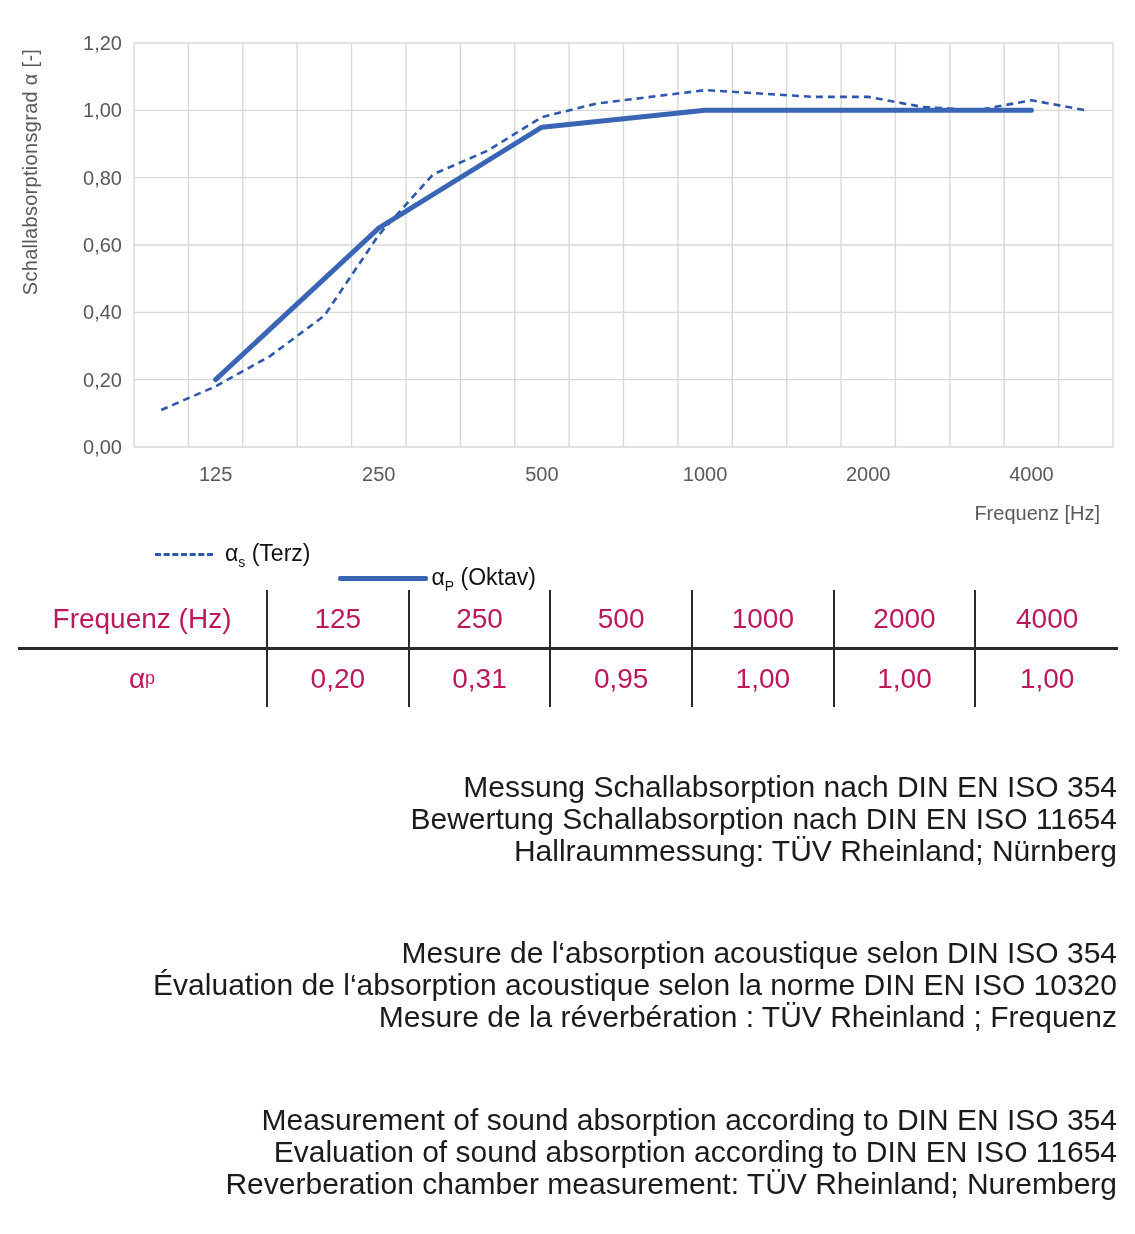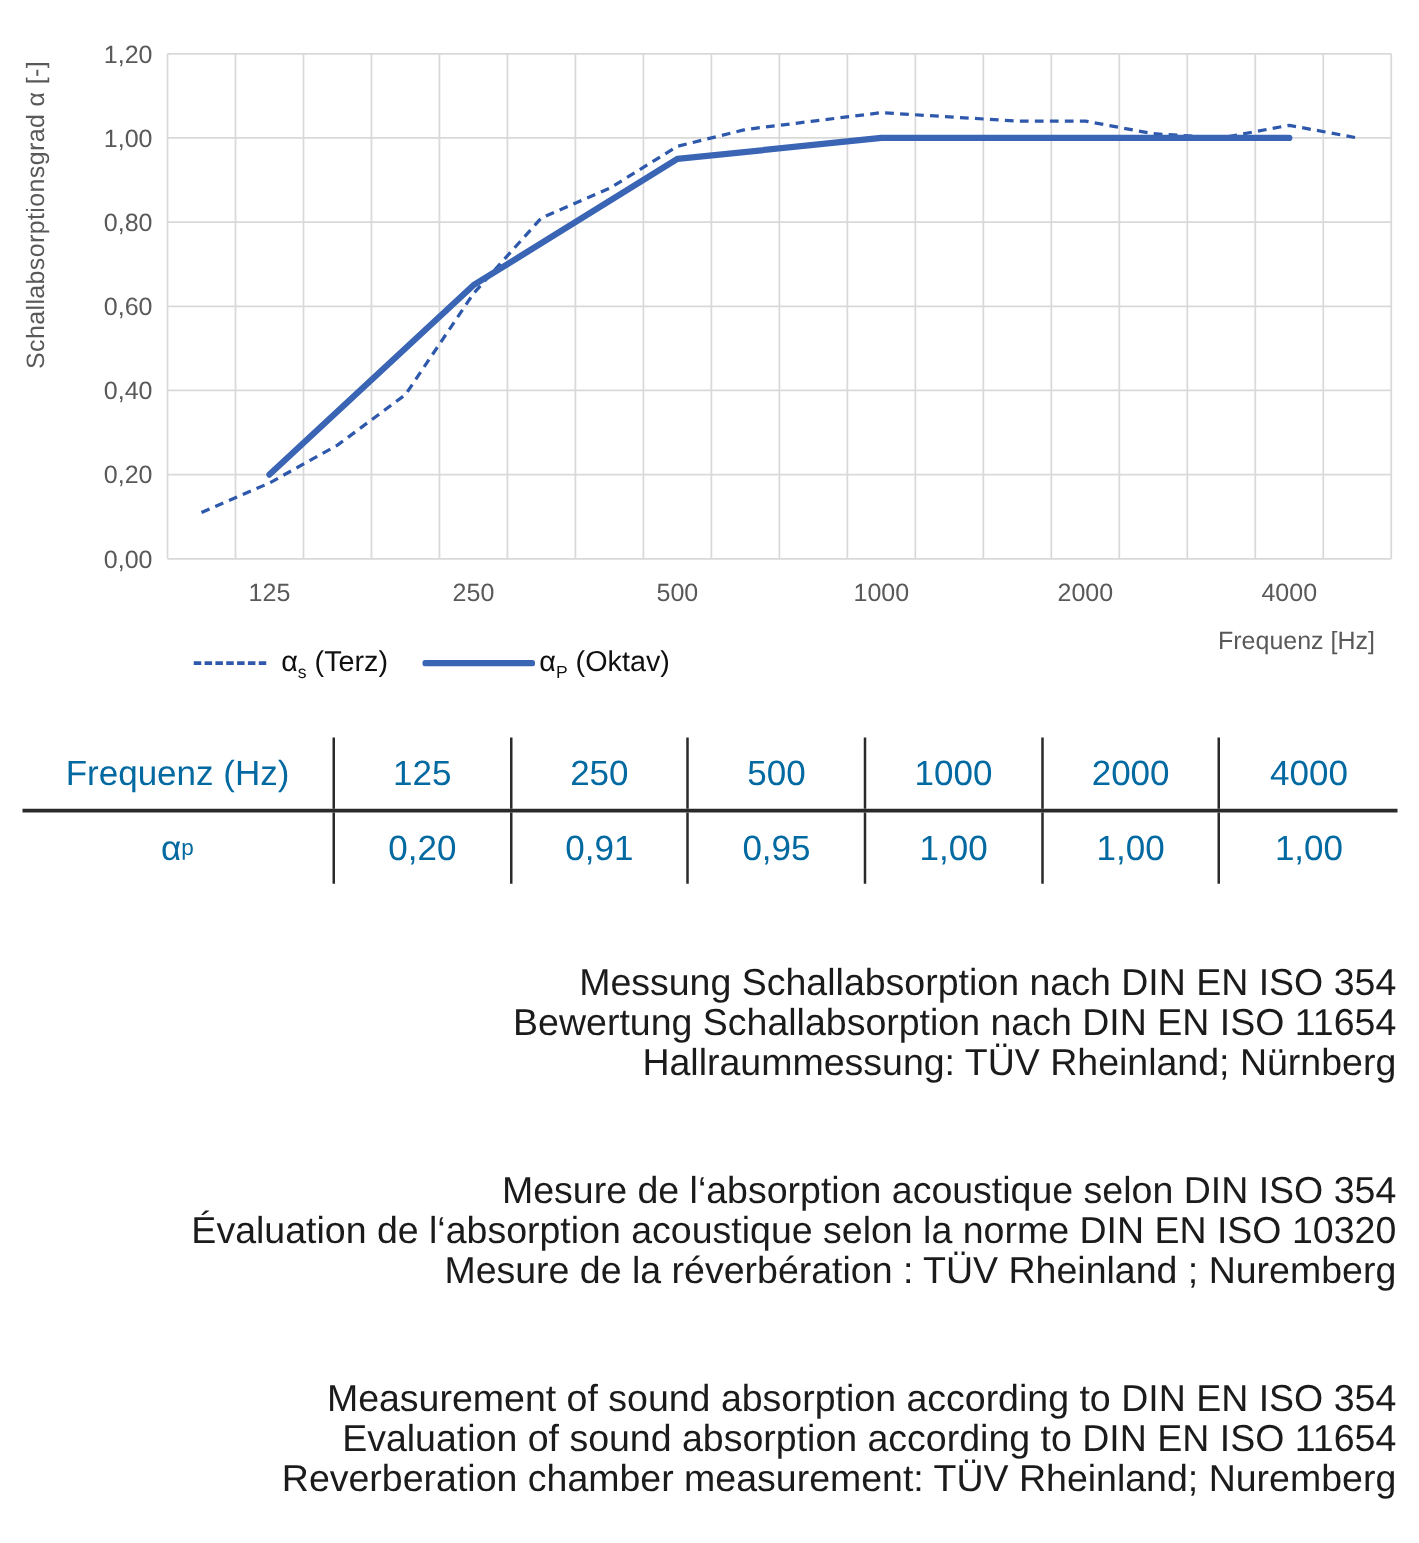--- a/index.html
+++ b/index.html
@@ -9,28 +9,28 @@
   
   .chart{position:relative;width:1135px;height:590px;}
   .y-title{position:absolute;left:30px;top:172px;
            transform:translate(-50%,-50%) rotate(-90deg);
            font-size:20px;color:#595959;white-space:nowrap;letter-spacing:.3px;}
   #chart-svg{position:absolute;left:0;top:0;}
   .x-title{position:absolute;top:502px;right:35px;font-size:20px;color:#595959;}
   .legend{position:absolute;top:516px;left:155px;display:flex;align-items:center;
           font-size:23px;color:#101010;}
   .legend-item{display:flex;align-items:center;}
-  .legend-item + .legend-item{margin-left:28px;}
+  .legend-item + .legend-item{margin-left:28px;margin-top:48px;}
   .sample{display:inline-block;}
   .sample.dash{width:58px;border-top:3px dashed #2E58AB;margin-right:12px;}
   .sample.solid{width:90px;height:5px;background:#3A64B4;border-radius:2px;margin-right:3px;}
   .legend-label sub{font-size:14px;}
 
   
-  .abs-table{width:1100px;margin-left:18px;color:#0369a1;font-size:28px;}
+  .abs-table{width:1100px;margin-left:18px;color:#be185d;font-size:28px;}
   .tr{display:grid;grid-template-columns:250px repeat(6,1fr);}
   .tr.head{border-bottom:3px solid #2a2a2a;}
   .tc{display:flex;align-items:center;justify-content:center;border-right:2px solid #2a2a2a;}
   .tr.head .tc{height:57px;}
   .tr.body .tc{height:57px;}
   .tc.last{border-right:none;}
   .tc sub{font-size:18px;}
 
   
   .notes{text-align:right;padding-right:18px;font-size:30px;line-height:32px;color:#1b1b1b;}
@@ -111,37 +111,37 @@
       <div class="tc">1000</div>
       <div class="tc">2000</div>
       <div class="tc last">4000</div>
     </div>
     <div class="tr body">
       <div class="tc">
           <span>α</span>
           <sub>p</sub>
         </div>
       <div class="tc">0,20</div>
-      <div class="tc">0,91</div>
+      <div class="tc">0,31</div>
       <div class="tc">0,95</div>
       <div class="tc">1,00</div>
       <div class="tc">1,00</div>
       <div class="tc last">1,00</div>
     </div>
   </div>
 
   <div class="notes de">
     <div>Messung Schallabsorption nach DIN EN ISO 354</div>
     <div>Bewertung Schallabsorption nach DIN EN ISO 11654</div>
     <div>Hallraummessung: TÜV Rheinland; Nürnberg</div>
   </div>
   <div class="notes fr">
     <div>Mesure de l‘absorption acoustique selon DIN ISO 354</div>
     <div>Évaluation de l‘absorption acoustique selon la norme DIN EN ISO 10320</div>
-    <div>Mesure de la réverbération : TÜV Rheinland ; Nuremberg</div>
+    <div>Mesure de la réverbération : TÜV Rheinland ; Frequenz</div>
   </div>
   <div class="notes en">
     <div>Measurement of sound absorption according to DIN EN ISO 354</div>
     <div>Evaluation of sound absorption according to DIN EN ISO 11654</div>
     <div>Reverberation chamber measurement: TÜV Rheinland; Nuremberg</div>
   </div>
 
 </div>
 
 </body></html>

